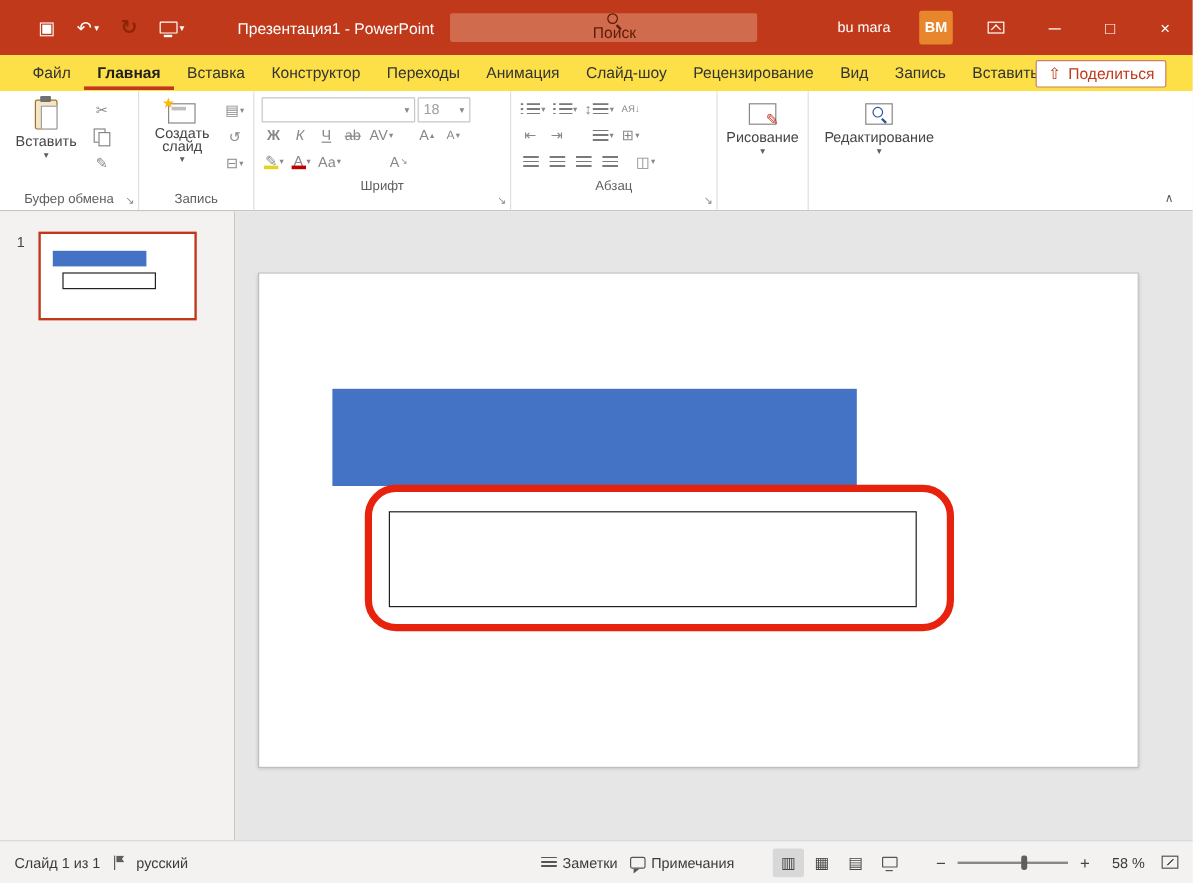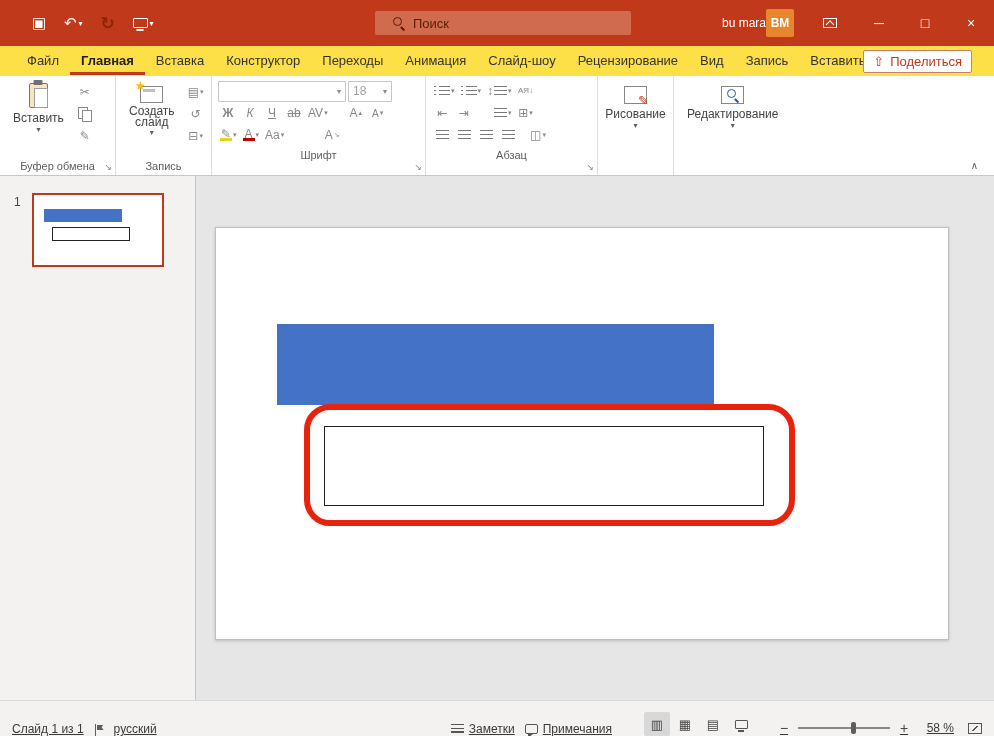--- a/index.html
+++ b/index.html
@@ -7,26 +7,26 @@
   body { font-family:"Liberation Sans","DejaVu Sans",sans-serif; font-size:13px; background:#fff; }
   .app { width:994px; height:736px; display:flex; flex-direction:column; position:relative; }
 
   
   .titlebar { height:46px; background:#C0391B; color:#fff; position:relative; display:flex; align-items:center; flex-shrink:0; }
   .tb-left { display:flex; align-items:center; gap:16px; padding-left:30px; }
   .tb-ic { display:inline-flex; align-items:center; justify-content:center; min-width:18px; height:24px; cursor:default; font-size:15px; }
   .tb-ic .tiny-caret { font-size:8px; margin-left:2px; }
   .redo-ic { color:#8E2406; font-size:17px; font-weight:bold; }
   .tb-title { position:absolute; left:198px; top:0; height:100%; display:flex; align-items:center; font-size:13px; color:#fff; }
-  .tb-search { position:absolute; left:375px; top:11px; width:256px; height:24px; background:#D06C4D; border-radius:2px; display:flex; align-items:center; padding-left:18px; gap:8px; color:#5E1A05; font-size:13px; cursor:text; }
+  .tb-search { position:absolute; left:375px; top:11px; width:256px; height:24px; background:#D06C4D; border-radius:2px; display:flex; align-items:center; padding-left:18px; gap:8px; color:#5E1A05; font-size:13px; cursor:text;flex-direction:column; }
   .mag { position:relative; display:inline-block; width:12px; height:12px; }
   .mag::before { content:""; position:absolute; left:0; top:0; width:7px; height:7px; border:1.6px solid currentColor; border-radius:50%; }
   .mag::after { content:""; position:absolute; left:8px; top:8.5px; width:4.5px; height:1.6px; background:currentColor; transform:rotate(45deg); transform-origin:left center; }
   .tb-right { margin-left:auto; display:flex; align-items:center; height:100%; }
-  .tb-user { font-size:12px; margin-right:0;text-align:right; }
+  .tb-user { font-size:12px; margin-right:24px;text-align:right; }
   .tb-badge { width:28px; height:28px; background:#E8862D; color:#fff; font-size:12px; font-weight:bold; display:flex; align-items:center; justify-content:center; border-radius:2px; margin-right:16px; }
   .ic-ribopt { width:14px; height:10px; border:1.5px solid #fff; position:relative; }
   .ic-ribopt::after { content:""; position:absolute; left:50%; top:50%; width:5px; height:5px; border-left:1.5px solid #fff; border-top:1.5px solid #fff; transform:translate(-50%,-25%) rotate(45deg); }
   .ribopt-btn { width:40px; height:100%; display:flex; align-items:center; justify-content:center; margin-right:6px; }
   .winbtn { width:46px; height:100%; display:flex; align-items:center; justify-content:center; font-size:14px; color:#fff; }
   .ic-screen { width:15px; height:10px; border:1.6px solid currentColor; border-radius:1px; position:relative; }
   .ic-screen::after { content:""; position:absolute; left:50%; bottom:-4px; width:7px; height:1.6px; background:currentColor; transform:translateX(-50%); }
 
   
   .tabrow { height:30px; background:#fde047; display:flex; align-items:center; padding-left:16px; position:relative; flex-shrink:0; }
@@ -82,21 +82,21 @@
   .thumb { width:132px; height:74px; background:#fff; border:2px solid #C0391B; position:relative; }
   .thumb .t-blue { position:absolute; left:10px; top:14px; width:78px; height:13px; background:#4472C4; }
   .thumb .t-box { position:absolute; left:18px; top:32px; width:78px; height:14px; background:#fff; border:1.5px solid #222; }
   .canvas { flex:1; background:#E6E6E6; position:relative; }
   .slide { position:absolute; left:19px; top:51px; width:734px; height:413px; background:#fff; border:1px solid #BFBFBF; box-shadow:0 1px 3px rgba(0,0,0,.18); }
   .blue-rect { position:absolute; left:61px; top:96px; width:437px; height:81px; background:#4472C4; }
   .textbox { position:absolute; left:108px; top:198px; width:440px; height:80px; background:#fff; border:1px solid #1f1f1f; }
   .red-annot { position:absolute; left:88px; top:176px; width:491px; height:122px; border:6px solid #E8230D; border-radius:26px; pointer-events:none; }
 
   
-  .statusbar { height:36px; background:#F3F2F1; border-top:1px solid #DADADA; display:flex; align-items:flex-end; padding:0 12px; font-size:12px; color:#3b3b3b; gap:10px; flex-shrink:0;text-decoration:underline; }
+  .statusbar { height:36px; background:#F3F2F1; border-top:1px solid #DADADA; display:flex; align-items:center; padding:0 12px; font-size:12px; color:#3b3b3b; gap:10px; flex-shrink:0; }
   .sb-item { display:flex; align-items:center; gap:5px; }
   .ic-flag { position:relative; width:10px; height:12px; }
   .ic-flag::before { content:""; position:absolute; left:1px; top:0; width:1.5px; height:12px; background:#605E5C; }
   .ic-flag::after { content:""; position:absolute; left:3px; top:0.5px; width:7px; height:5.5px; background:#605E5C; clip-path:polygon(0 0,100% 0,72% 50%,100% 100%,0 100%); }
   .ic-notes { width:13px; height:10px; background:repeating-linear-gradient(to bottom,#555 0 1.4px,transparent 1.4px 3.6px); }
   .ic-bubble { position:relative; width:13px; height:10px; border:1.5px solid #555; border-radius:2px; }
   .ic-bubble::after { content:""; position:absolute; left:2px; bottom:-5px; width:0; height:0; border-top:4px solid #555; border-right:5px solid transparent; }
   .viewbtns { display:flex; align-items:center; gap:2px; margin-left:22px; }
   .viewbtn { width:26px; height:24px; display:flex; align-items:center; justify-content:center; font-size:13px; color:#444; border-radius:2px; }
   .viewbtn.active { background:#D8D8D8; }
@@ -121,20 +121,21 @@
       <span class="tb-ic">
           <span>↶</span>
           <span class="tiny-caret">▾</span>
         </span>
       <span class="tb-ic redo-ic">↻</span>
       <span class="tb-ic">
           <span class="ic-screen"></span>
           <span class="tiny-caret">▾</span>
         </span>
     </div>
+    <div class="tb-title">Презентация1 - PowerPoint</div>
     <div class="tb-search">
       <span class="mag"></span>
       <span>Поиск</span>
     </div>
     <div class="tb-right">
       <span class="tb-user">bu mara</span>
       <span class="tb-badge">BM</span>
       <span class="ribopt-btn">
           <span class="ic-ribopt"></span>
         </span>

